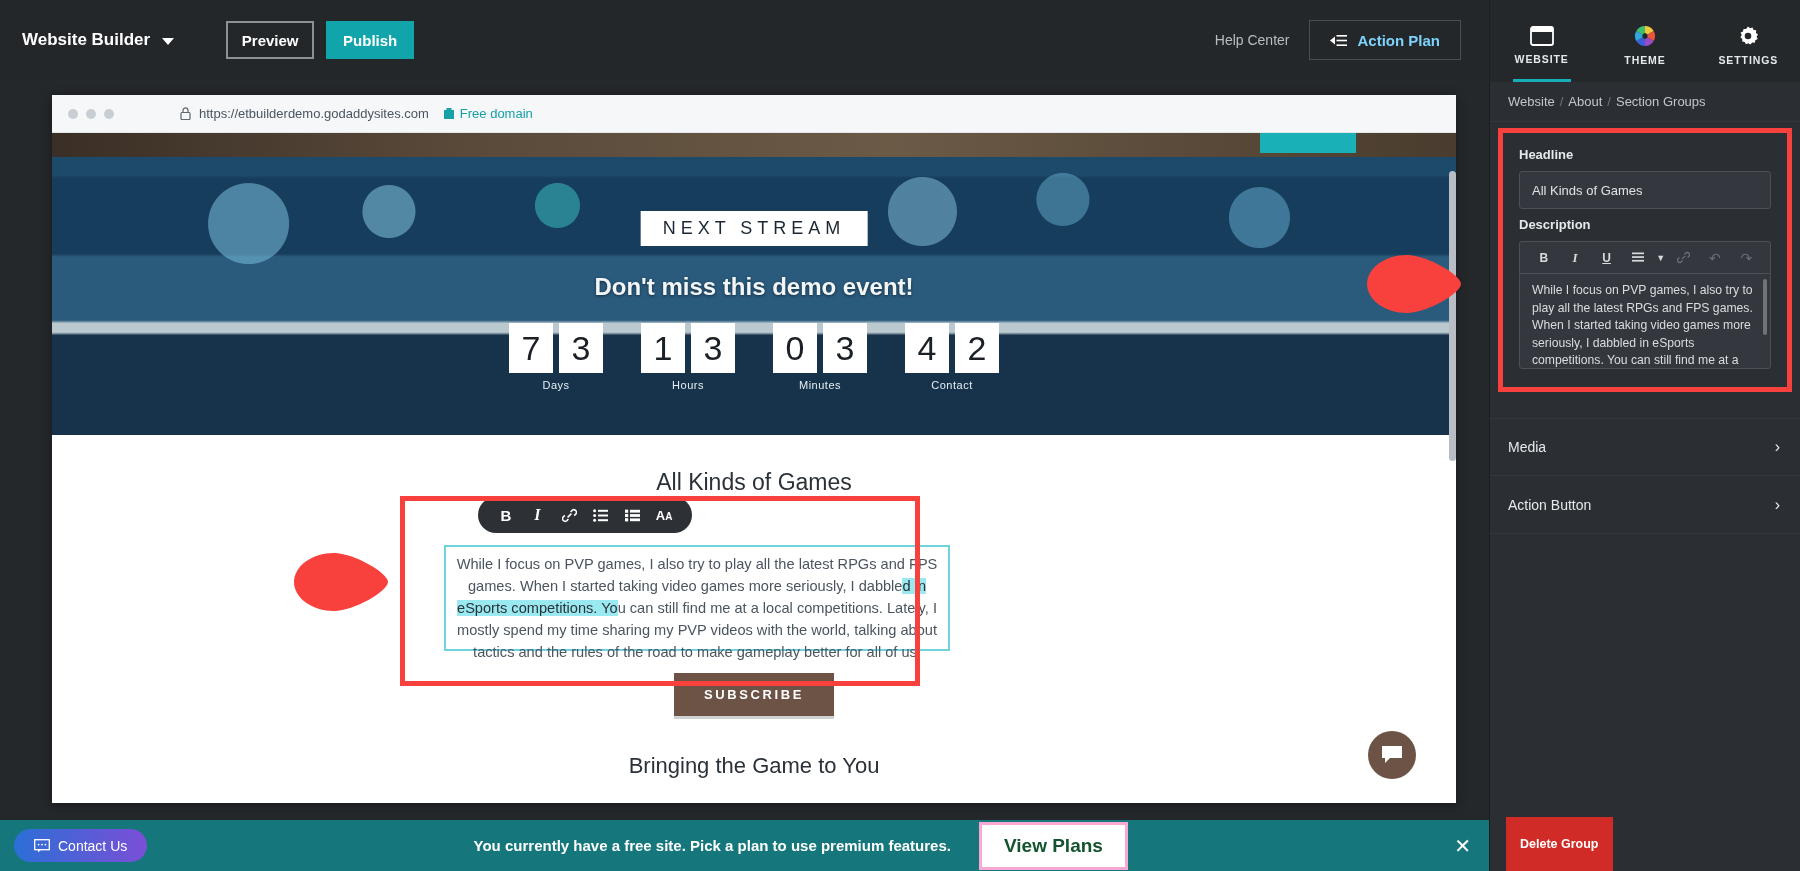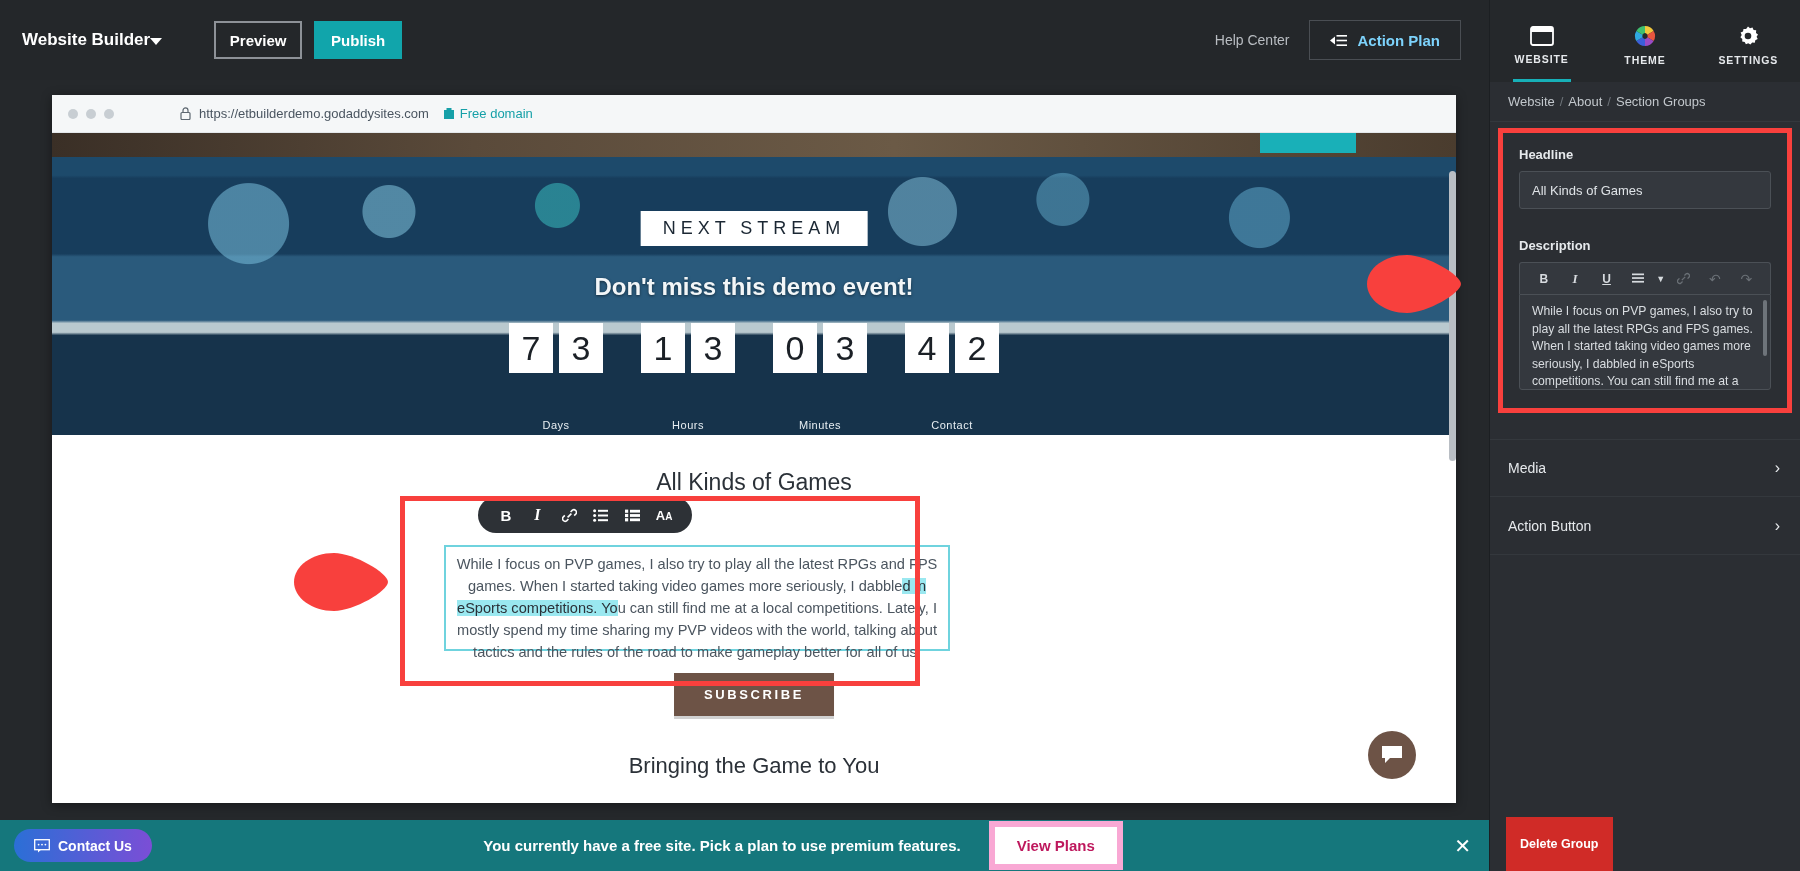--- a/index.html
+++ b/index.html
@@ -11,21 +11,21 @@
     position: relative;
   }
 
   
   #topbar {
     position: absolute; left: 0; top: 0; width: 1489px; height: 80px;
     background: #24272a;
     display: flex; align-items: center;
   }
   #brand {
-    display: flex; align-items: center; gap: 0;
+    display: flex; align-items: center; gap: 12px;
     color: #fff; font-size: 17px; font-weight: bold;
     margin-left: 22px;
   }
   .chev-down {
     width: 0; height: 0; border-left: 6px solid transparent;
     border-right: 6px solid transparent; border-top: 7px solid #fff;
     margin-top: 3px;
   }
   #preview-btn {
     margin-left: 52px; width: 88px; height: 38px;
@@ -107,21 +107,21 @@
   #timer { position: absolute; left: 50%; top: 190px; transform: translateX(-50%); display: flex; }
   .tgroup { display: flex; position: relative; }
   .tgroup + .tgroup { margin-left: 32px; }
   .tdigit {
     width: 44px; height: 50px; background: #fff; color: #1b2026;
     font-size: 34px; font-weight: 500; display: flex; align-items: center;
     justify-content: center; margin: 0 3px; font-family: "Liberation Sans", sans-serif;
   }
   .tlabel {
     position: absolute; left: 50%; transform: translateX(-50%); top: 56px;
-    font-size: 11px; color: #e7eef2; letter-spacing: .5px; margin-top: 40px;
+    font-size: 11px; color: #e7eef2; letter-spacing: .5px;
   }
 
   
   #content-area { position: relative; background: #fff; height: 368px; }
   #games-title {
     position: absolute; left: 50%; top: 34px; transform: translateX(-50%);
     font-size: 23px; color: #2b3138; white-space: nowrap;
   }
   #rt-toolbar {
     position: absolute; left: 426px; top: 62px; width: 214px; height: 36px;
@@ -175,28 +175,28 @@
 
   
   #bottom-banner {
     position: absolute; left: 0; top: 820px; width: 1489px; height: 51px;
     background: #15777c; display: flex; align-items: center;
   }
   #contact-us {
     margin-left: 14px; height: 33px; border-radius: 17px;
     background: linear-gradient(90deg, #2b6fd6, #7b4ed6);
     color: #fff; display: flex; align-items: center; gap: 8px;
-    padding: 0 20px; font-size: 14px; font-weight: bold; cursor: pointer;
+    padding: 0 20px; font-size: 14px; font-weight: normal; cursor: pointer;
   }
   #banner-msg {
     margin-left: auto; color: #fff; font-size: 15px; font-weight: bold;
   }
   #view-plans-btn {
-    margin-left: 28px; background: #fff; color: #be185d; border: 6px solid #f9a8d4;
-    padding: 10px 22px; font-size: 15px; font-weight: bold; cursor: pointer;
+    margin-left: 28px; background: #fff; color: #14532d; border: 3px solid #f9a8d4;
+    padding: 10px 22px; font-size: 19px; font-weight: bold; cursor: pointer;
     font-family: "Liberation Sans", sans-serif;
   }
   #banner-close {
     margin-left: auto; margin-right: 18px; color: #fff; font-size: 20px;
     cursor: pointer; line-height: 1;
   }
 
   
   #panel {
     position: absolute; right: 0; top: 0; width: 311px; height: 871px;
@@ -225,21 +225,21 @@
   #headline-section {
     position: relative; margin: 6px 8px 0 8px; padding: 14px 16px 18px 16px;
     border: 5px solid #f8403d;
   }
   .field-label { color: #e6e9ec; font-size: 13px; font-weight: bold; margin-bottom: 9px; }
   #headline-input {
     width: 100%; height: 38px; background: #34383e; border: 1px solid #4b5056;
     border-radius: 3px; color: #dfe3e7; font-size: 13px; padding: 0 12px;
     font-family: "Liberation Sans", sans-serif;
   }
-  #desc-label { margin-top: 29px; }
+  #desc-label { margin-top: 8px; }
   #desc-toolbar {
     display: flex; align-items: center; background: #34383e;
     border: 1px solid #4b5056; border-bottom: none; border-radius: 3px 3px 0 0;
     height: 32px; padding: 0 8px; gap: 0;
   }
   .dt-btn {
     flex: 1; display: flex; align-items: center; justify-content: center;
     color: #d7dbdf; font-size: 13px; cursor: pointer; height: 100%;
   }
   .dt-btn.dim { color: #6a7076; }

